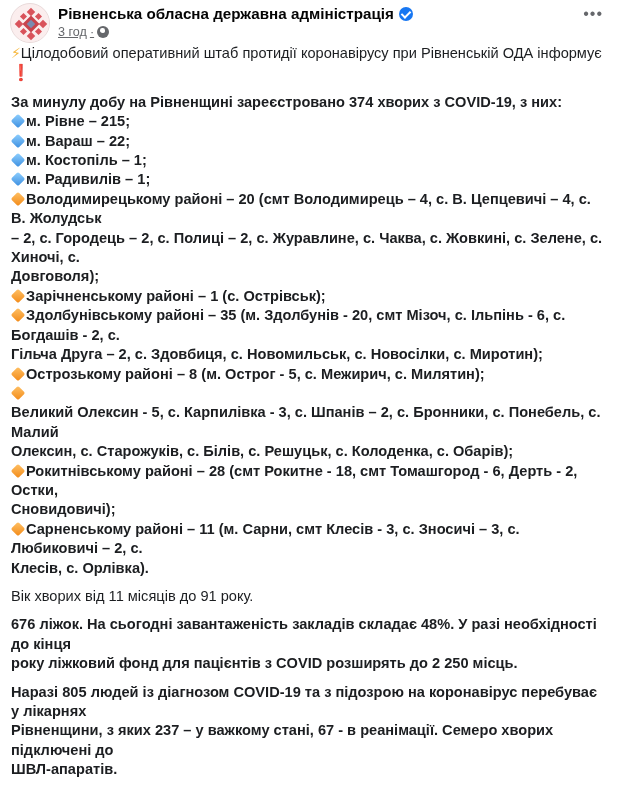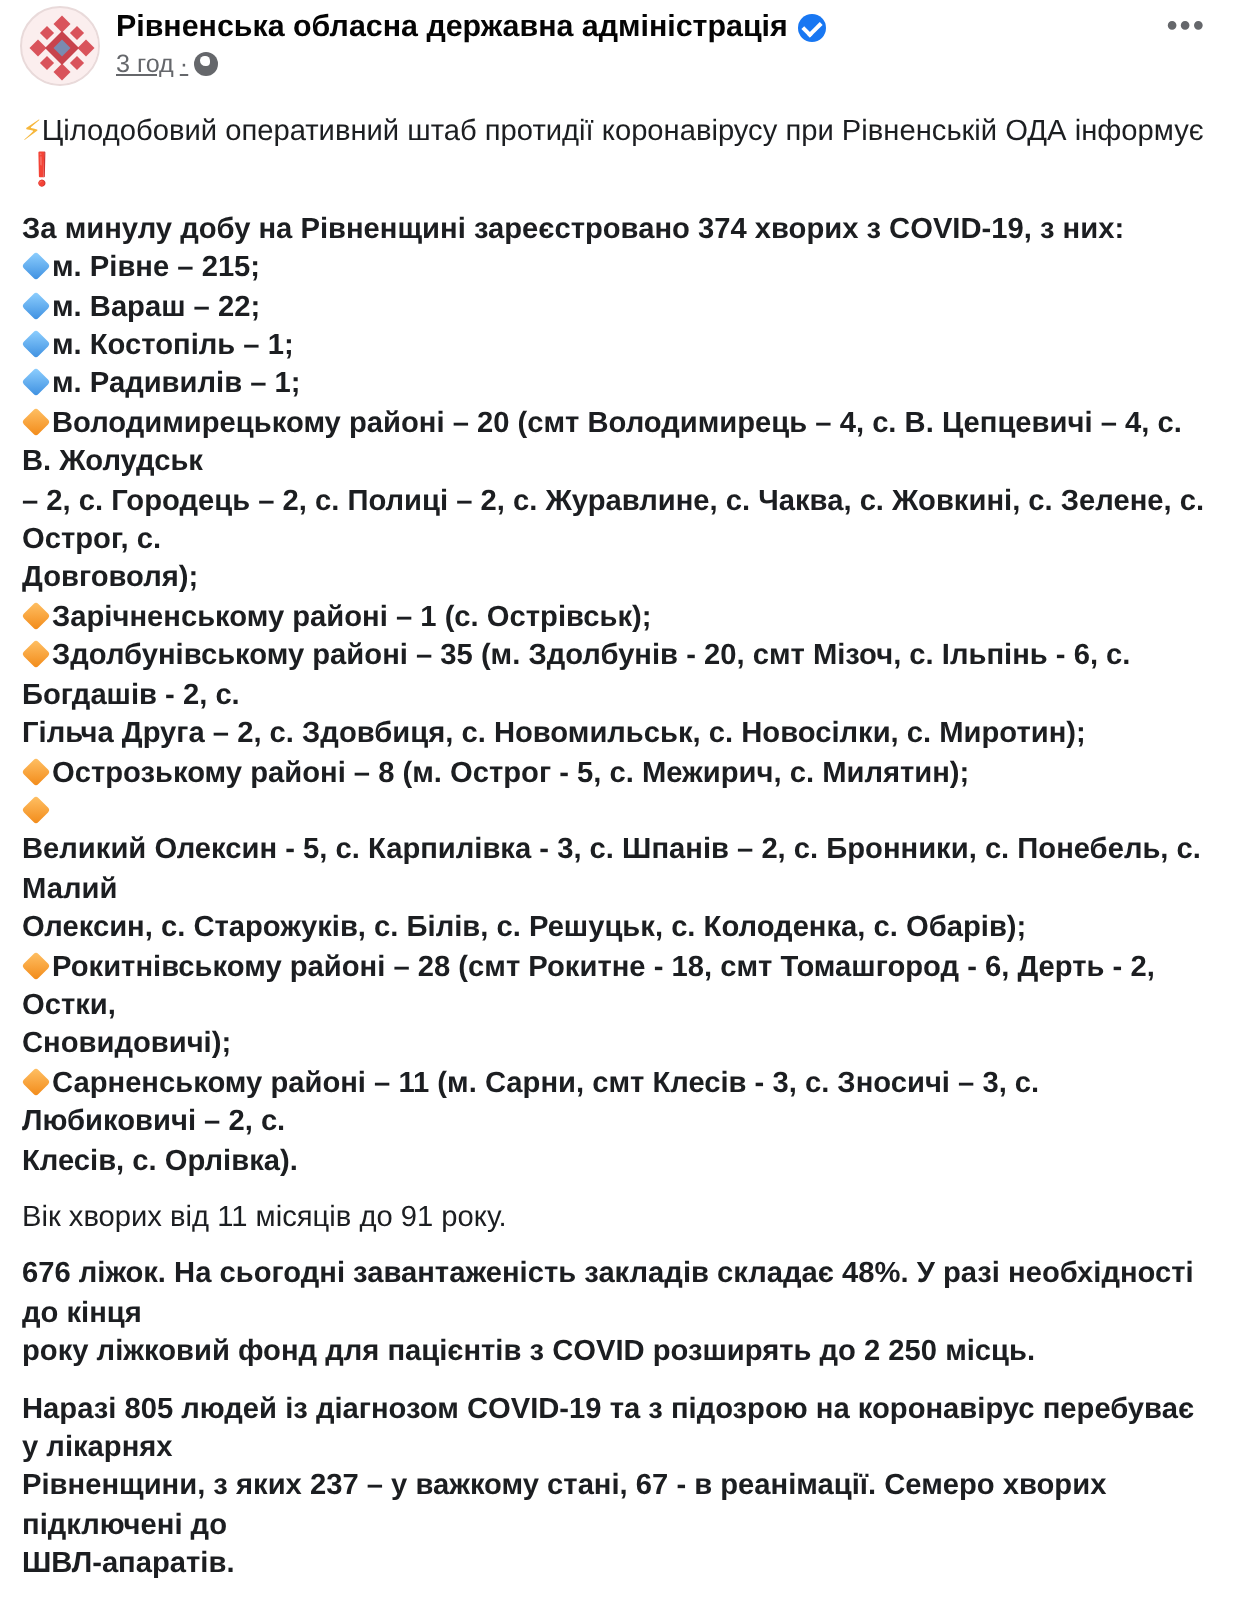--- a/index.html
+++ b/index.html
@@ -13,21 +13,21 @@
   .hdr-text { display: flex; flex-direction: column; }
   .page-name { font-size: 15.2px; font-weight: 700; color: #050505; line-height: 19px; display: flex; align-items: center; margin-top: 1px; }
   .verified { display: inline-block; width: 14px; height: 14px; border-radius: 50%; background: #1877f2; margin-left: 5px; position: relative; }
   .verified::after { content: ""; position: absolute; left: 4px; top: 2px; width: 4px; height: 7px; border: solid #fff; border-width: 0 2px 2px 0; transform: rotate(45deg); }
   .meta { font-size: 12.6px; color: #65676b; line-height: 16px; display: flex; align-items: center; margin-top: 1px; text-decoration: underline; }
   .meta .dot { margin: 0 3px; }
   .globe { display: inline-block; width: 12px; height: 12px; border-radius: 50%; background: #65676b; position: relative; }
   .globe::before { content: ""; position: absolute; left: 3px; top: 2px; width: 5px; height: 5px; border-radius: 50% 50% 40% 60%; background: #fff; }
   .more { position: absolute; right: 4px; top: 9px; font-size: 16px; color: #65676b; letter-spacing: 1px; line-height: 10px; cursor: pointer; }
 
-  .content { margin-top: 14px; }
+  .content { margin-top: 2px; }
   .para { margin-bottom: 9px; }
   .line { display: block; font-weight: bold; }
   .dia-blue { width: 12px; height: 12px; margin: 0 2px 0 1px; background: linear-gradient(135deg, #8fd0ff, #3d8fe0); transform: rotate(45deg) scale(0.85); border-radius: 2px; display: inline-block; vertical-align: -1px; }
   .dia-orange { width: 12px; height: 12px; margin: 0 2px 0 1px; background: linear-gradient(135deg, #ffc166, #f28a18); transform: rotate(45deg) scale(0.85); border-radius: 2px; display: inline-block; vertical-align: -1px; }
   .bolt { color: #f6b73c; font-size: 14px; }
   .excl { color: #e0245e; font-weight: 700; font-size: 16px; }
 </style>
 </head>
 <body>
 
@@ -71,21 +71,21 @@
     </div>
 
     <div class="para">
       <span class="line">За минулу добу на Рівненщині зареєстровано 374 хворих з COVID-19, з них:</span>
       <span class="line"><span class="dia-blue"></span><span>м. Рівне – 215;</span></span>
       <span class="line"><span class="dia-blue"></span><span>м. Вараш – 22;</span></span>
       <span class="line"><span class="dia-blue"></span><span>м. Костопіль – 1;</span></span>
       <span class="line"><span class="dia-blue"></span><span>м. Радивилів – 1;</span></span>
 
       <span class="line"><span class="dia-orange"></span><span>Володимирецькому районі – 20 (смт Володимирець – 4, с. В. Цепцевичі – 4, с. В. Жолудськ</span></span>
-      <span class="line">– 2, с. Городець – 2, с. Полиці – 2, с. Журавлине, с. Чаква, с. Жовкині, с. Зелене, с. Острог, с.</span>
+      <span class="line">– 2, с. Городець – 2, с. Полиці – 2, с. Журавлине, с. Чаква, с. Жовкині, с. Зелене, с. Хиночі, с.</span>
       <span class="line">Довговоля);</span>
 
       <span class="line"><span class="dia-orange"></span><span>Зарічненському районі – 1 (с. Острівськ);</span></span>
 
       <span class="line"><span class="dia-orange"></span><span>Здолбунівському районі – 35 (м. Здолбунів - 20, смт Мізоч, с. Ільпінь - 6, с. Богдашів - 2, с.</span></span>
       <span class="line">Гільча Друга – 2, с. Здовбиця, с. Новомильськ, с. Новосілки, с. Миротин);</span>
 
       <span class="line"><span class="dia-orange"></span><span>Острозькому районі – 8 (м. Острог - 5, с. Межирич, с. Милятин);</span></span>
 
       <span class="line"><span class="dia-orange"></span></span>

